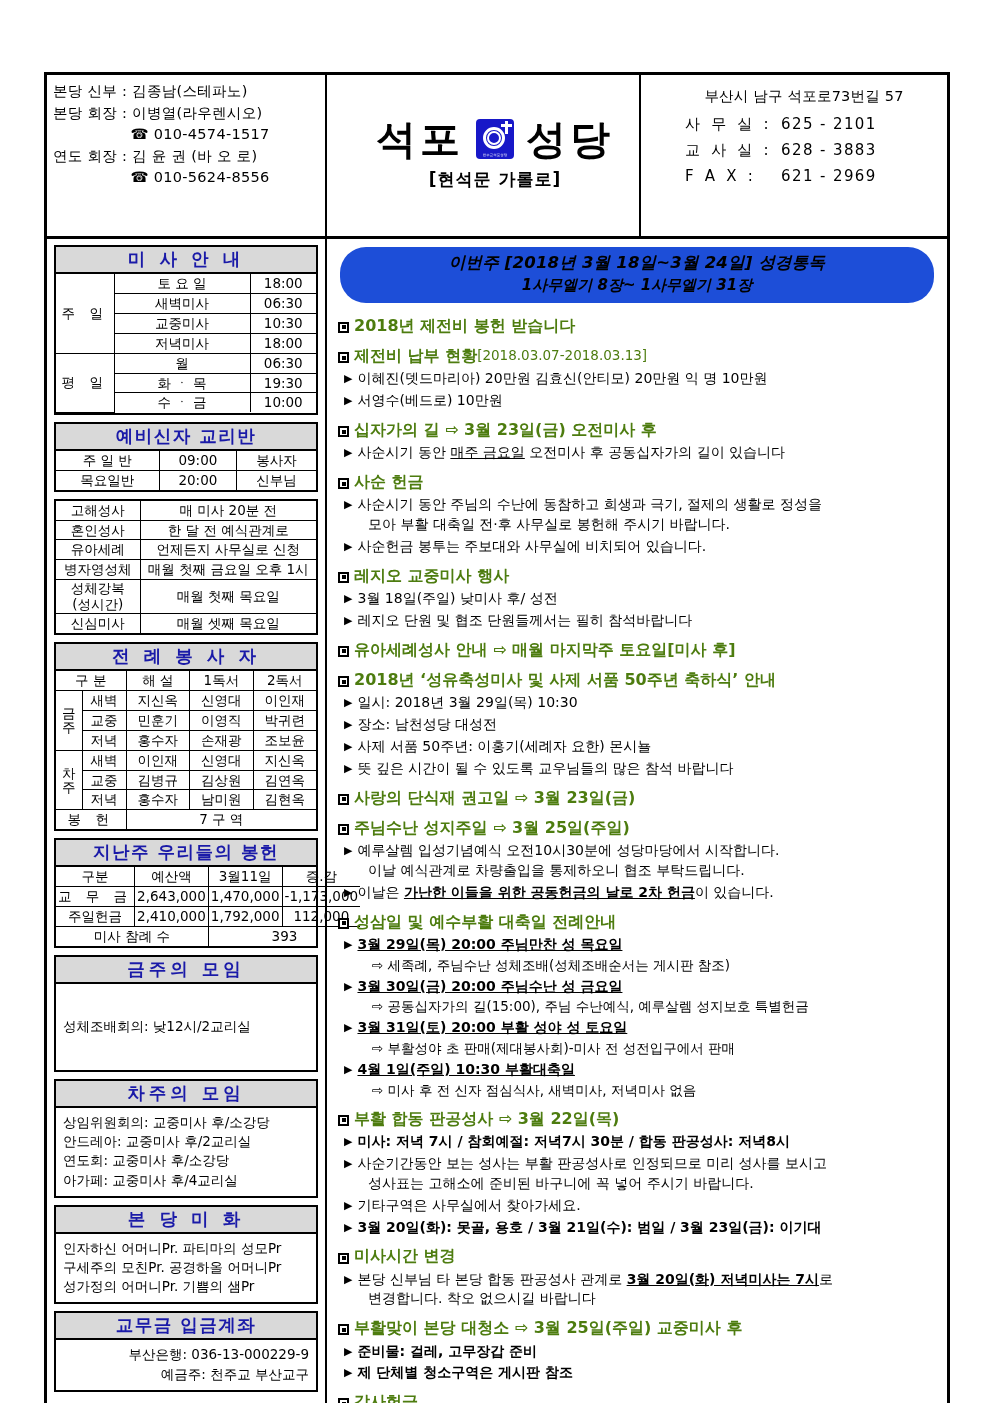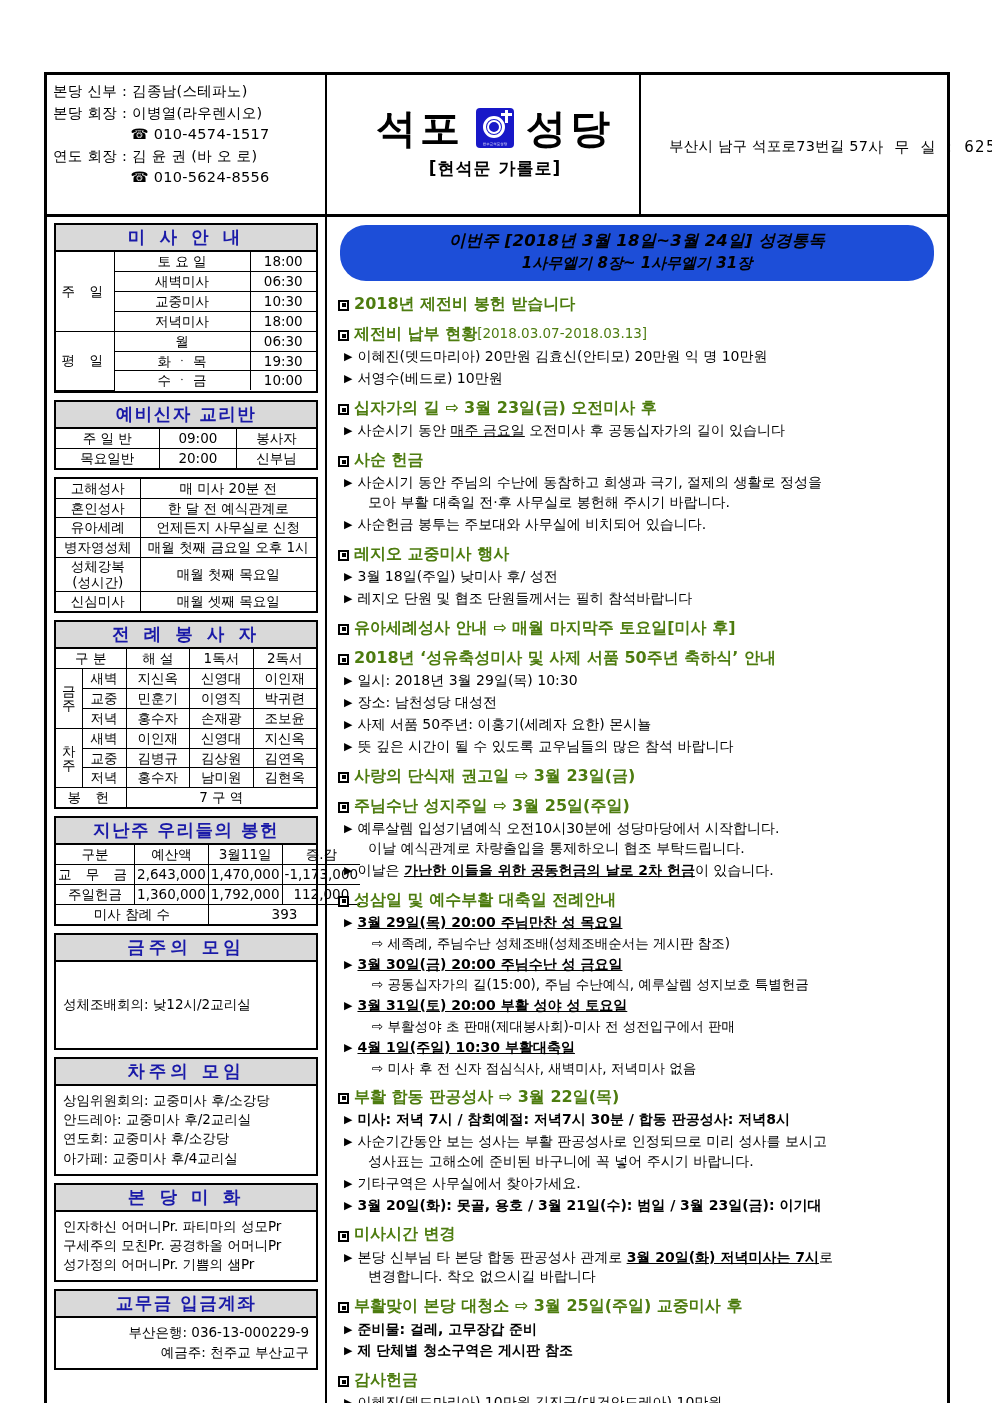--- a/index.html
+++ b/index.html
@@ -15,21 +15,21 @@
     left: 44px; top: 72px;
     width: 906px;
     border: 3px solid #000;
     background: #fff;
   }
 
   
   .header {
     display: flex;
     border-bottom: 3px solid #000;
-    height: 142px;
+    height: 164px;
     gap: 24px;
   }
   .hdr-left {
     width: 280px;
     border-right: 2px solid #000;
     padding: 9px 4px 0 6px;
     display: flex; flex-direction: column;
     align-items: flex-start;
     justify-content: flex-start;
   }
@@ -82,21 +82,21 @@
     letter-spacing: .1px;
   }
   .subtitle {
     font-size: 17px; font-weight: bold; margin-top: 9px; color: #000;
     letter-spacing: 1px;
   }
 
   .hdr-right {
     width: 282px;
     padding: 12px 8px 0 4px;
-    display: flex; align-items: center;
+    display: flex; flex-direction: column; align-items: center;
   }
   .hdr-right .addr {
     font-size: 14.5px; margin-bottom: 9px; white-space: nowrap;
     letter-spacing: .2px;
   }
   .hdr-right .row {
     font-size: 15px; margin-bottom: 7px; white-space: nowrap;
     display: flex; width: 238px;
   }
   .hdr-right .row .lbl { width: 96px; letter-spacing: 3.2px; }
@@ -397,21 +397,21 @@
             <td class="sm">증.감</td>
           </tr>
           <tr>
             <td class="sm spread2">교 무 금</td>
             <td class="num">2,643,000</td>
             <td class="num">1,470,000</td>
             <td class="num">-1,173,000</td>
           </tr>
           <tr>
             <td class="sm">주일헌금</td>
-            <td class="num">1,360,000</td>
+            <td class="num">2,410,000</td>
             <td class="num">1,792,000</td>
             <td class="num">112,000</td>
           </tr>
           <tr>
             <td colspan="2" class="sm">미사 참례 수</td>
             <td colspan="2" class="sm">393</td>
           </tr>
         </tbody>
           </table>
       </div>

